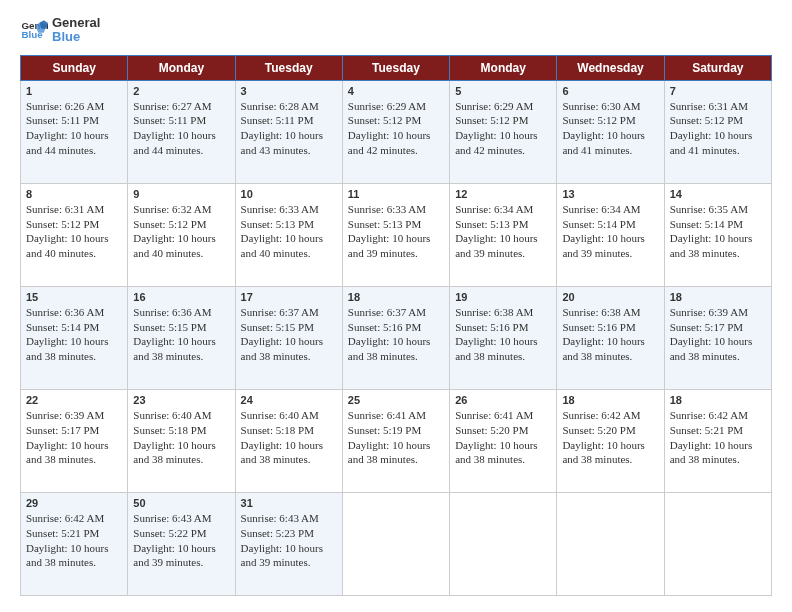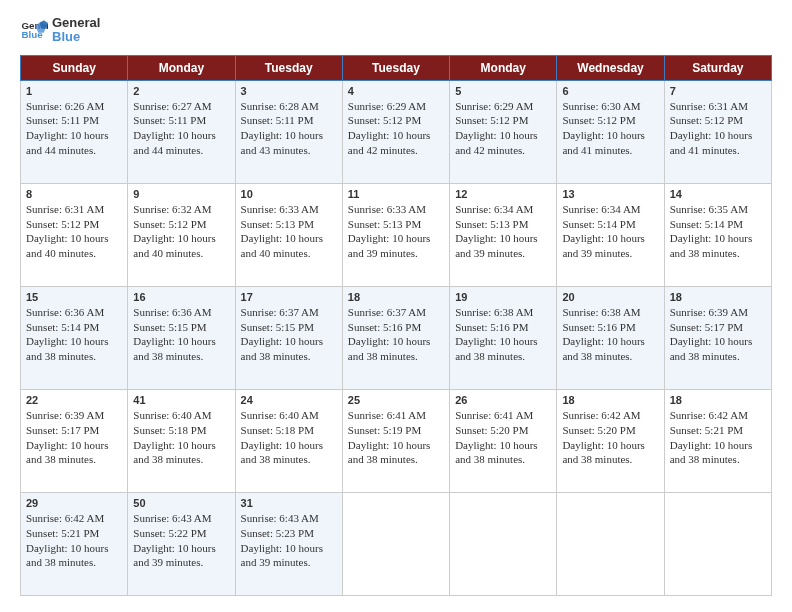--- a/index.html
+++ b/index.html
@@ -304,21 +304,21 @@
         <tr>
           <td>
         <span class="day-number">22</span>
         <div class="cell-content">
           Sunrise: 6:39 AM<br>
           Sunset: 5:17 PM<br>
           Daylight: 10 hours and 38 minutes.
         </div>
       </td>
           <td>
-        <span class="day-number">41</span>
+        <span class="day-number">23</span>
         <div class="cell-content">
           Sunrise: 6:40 AM<br>
           Sunset: 5:18 PM<br>
           Daylight: 10 hours and 38 minutes.
         </div>
       </td>
           <td>
         <span class="day-number">24</span>
         <div class="cell-content">
           Sunrise: 6:40 AM<br>

